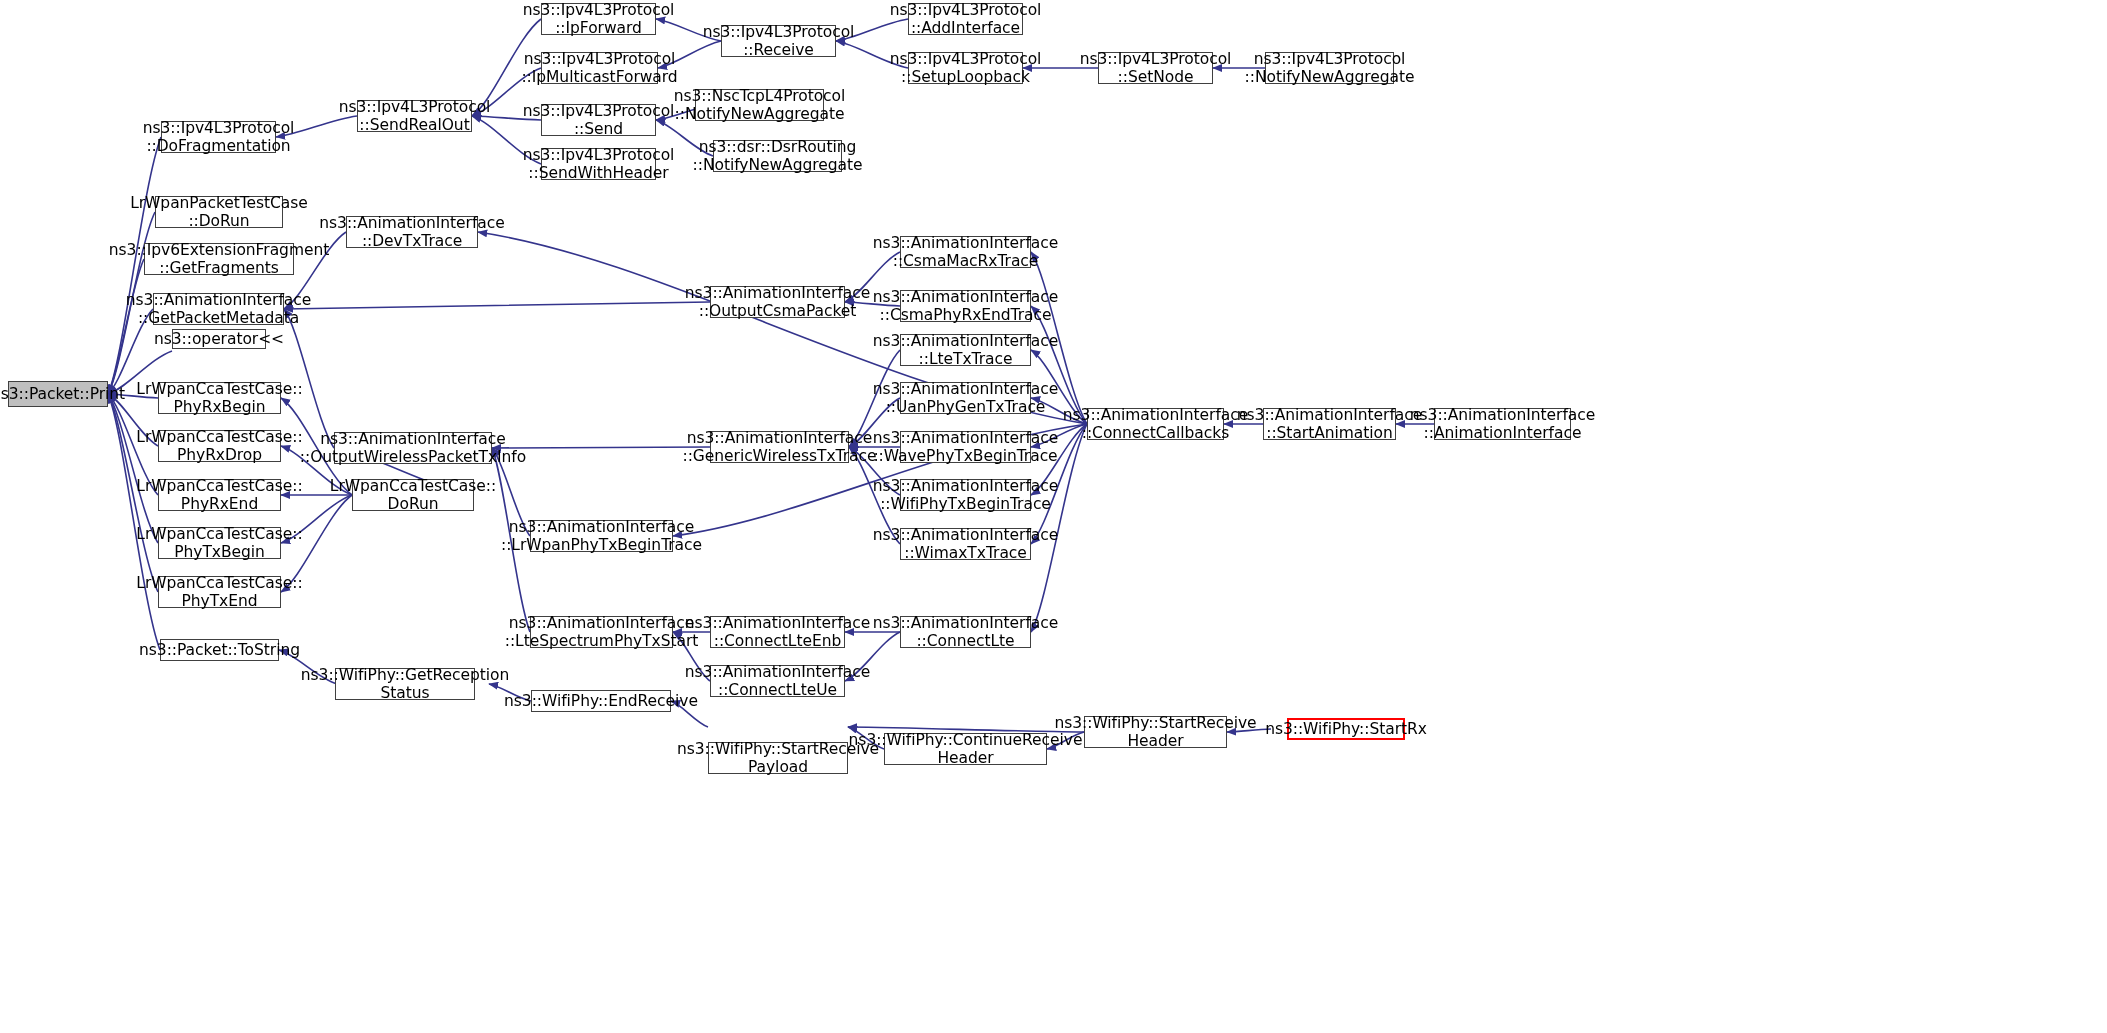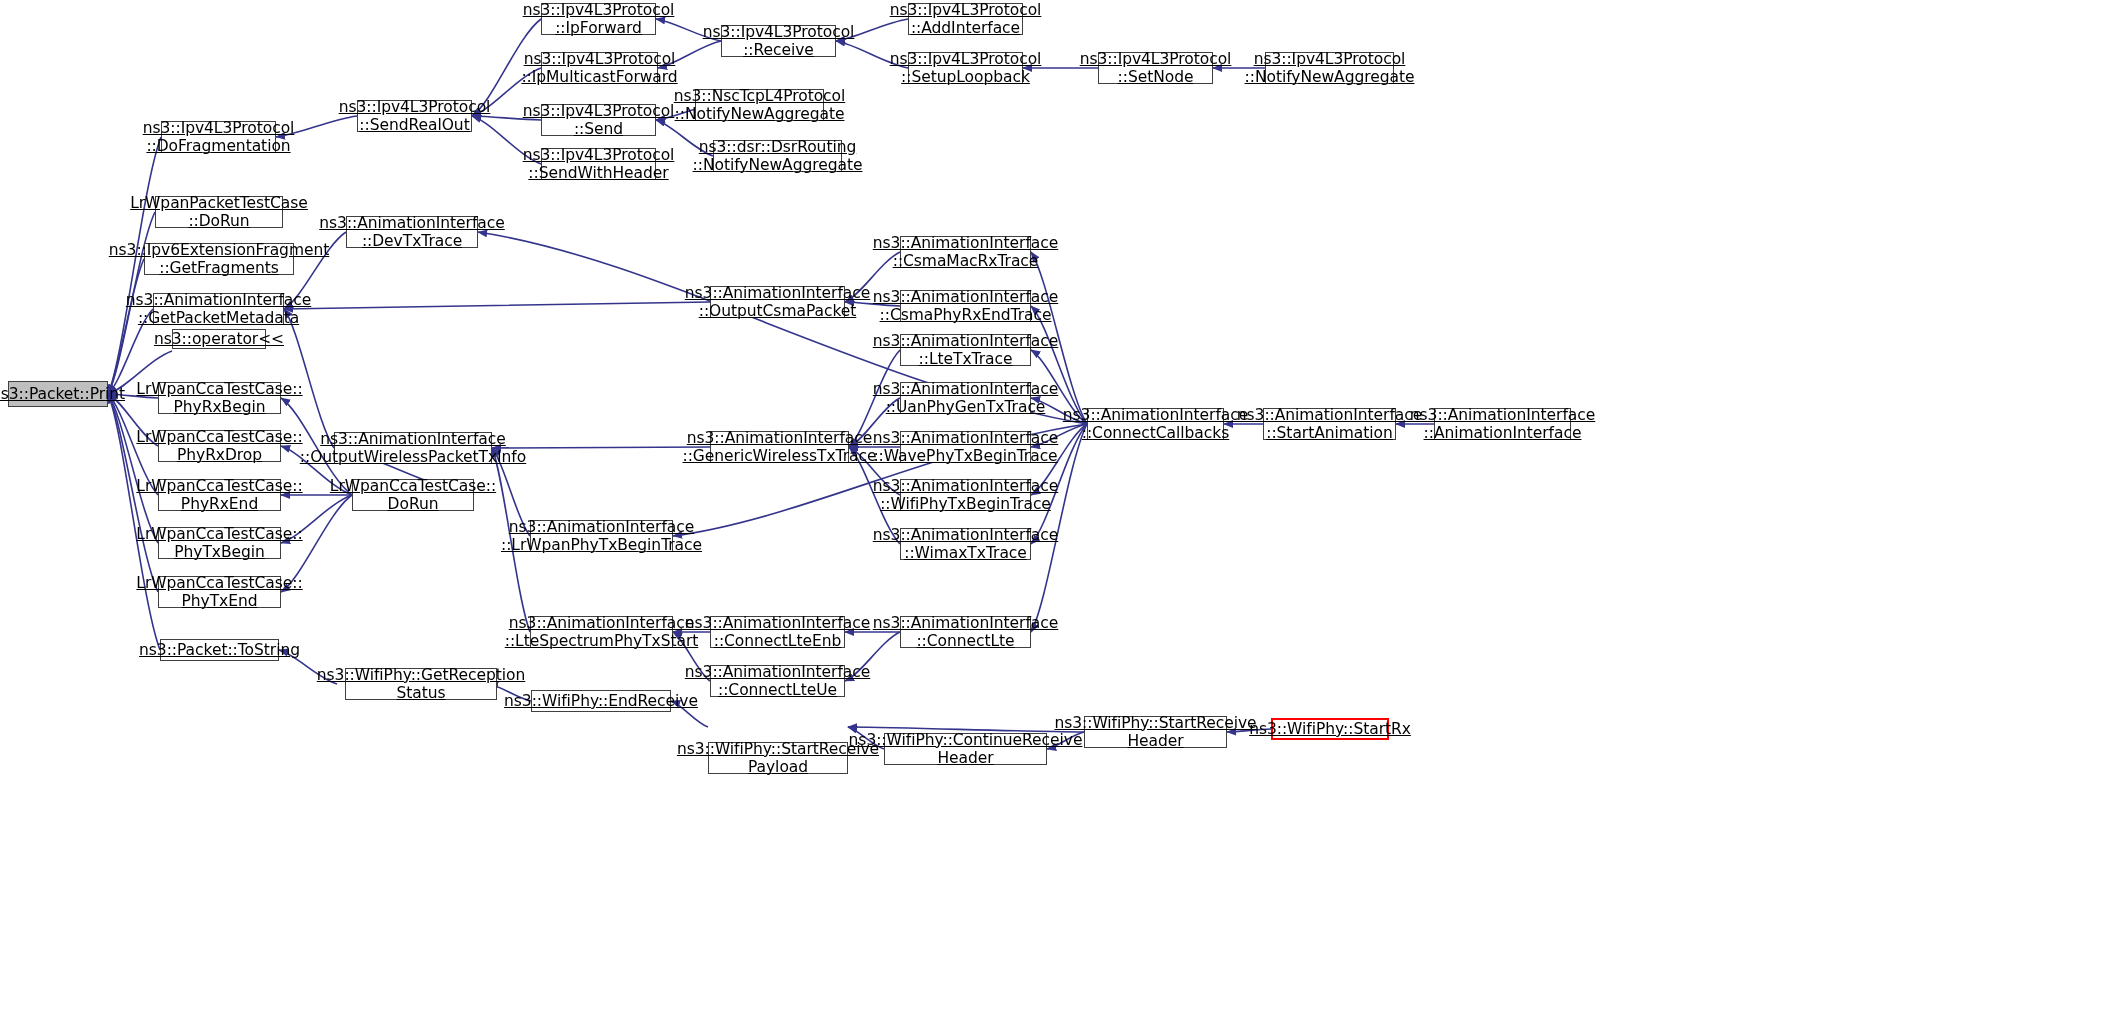--- a/index.html
+++ b/index.html
@@ -15,24 +15,23 @@
     align-items:center;
     justify-content:center;
     text-align:center;
     font-size:15.5px;
     line-height:1.18;
     color:#000000;
     white-space:pre-line;
     letter-spacing:-0.05px;
     padding:0 2px;
     z-index:5;
-    text-decoration:underline;
   }
   .node.cur{background:#bfbfbf;border-color:#404040;}
-  .node.hl{border:2px solid #ff0000;background:#ffffff;}
+  .node.hl{border:2px solid #ff0000;background:#ffffff;margin-left:16px;}
 </style>
 </head>
 <body>
 
 <div id="canvas">
   <svg id="edges" xmlns="http://www.w3.org/2000/svg" viewBox="0 0 2107 1033">
     <defs>
       <marker id="ah" markerWidth="10" markerHeight="8" refX="9.2" refY="4" orient="auto" markerUnits="userSpaceOnUse">
         <path d="M0,0 L10,4 L0,8 Z" fill="#34348c"></path>
       </marker>
@@ -155,21 +154,21 @@
       <div class="node" style="left: 346px; top: 216px; width: 132px; height: 32px;">ns3::AnimationInterface
 ::DevTxTrace</div>
       <div class="node" style="left: 334px; top: 432px; width: 158px; height: 32px;">ns3::AnimationInterface
 ::OutputWirelessPacketTxInfo</div>
       <div class="node" style="left: 352px; top: 479px; width: 122px; height: 32px;">LrWpanCcaTestCase::
 DoRun</div>
       <div class="node" style="left: 530px; top: 520px; width: 143px; height: 32px;">ns3::AnimationInterface
 ::LrWpanPhyTxBeginTrace</div>
       <div class="node" style="left: 530px; top: 616px; width: 143px; height: 32px;">ns3::AnimationInterface
 ::LteSpectrumPhyTxStart</div>
-      <div class="node" style="left: 345px; top: 668px; width: 152px; height: 32px;">ns3::WifiPhy::GetReception
+      <div class="node" style="left: 335px; top: 668px; width: 140px; height: 32px;">ns3::WifiPhy::GetReception
 Status</div>
       <div class="node" style="left: 531px; top: 690px; width: 140px; height: 22px;">ns3::WifiPhy::EndReceive</div>
       <div class="node" style="left: 710px; top: 286px; width: 135px; height: 32px;">ns3::AnimationInterface
 ::OutputCsmaPacket</div>
       <div class="node" style="left: 710px; top: 431px; width: 139px; height: 32px;">ns3::AnimationInterface
 ::GenericWirelessTxTrace</div>
       <div class="node" style="left: 710px; top: 616px; width: 135px; height: 32px;">ns3::AnimationInterface
 ::ConnectLteEnb</div>
       <div class="node" style="left: 710px; top: 665px; width: 135px; height: 32px;">ns3::AnimationInterface
 ::ConnectLteUe</div>

